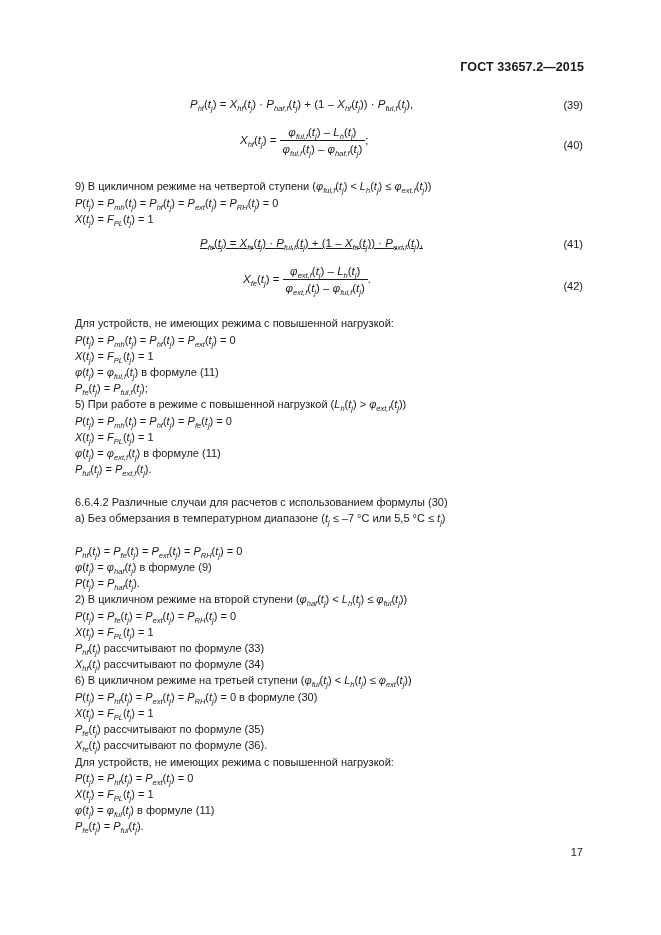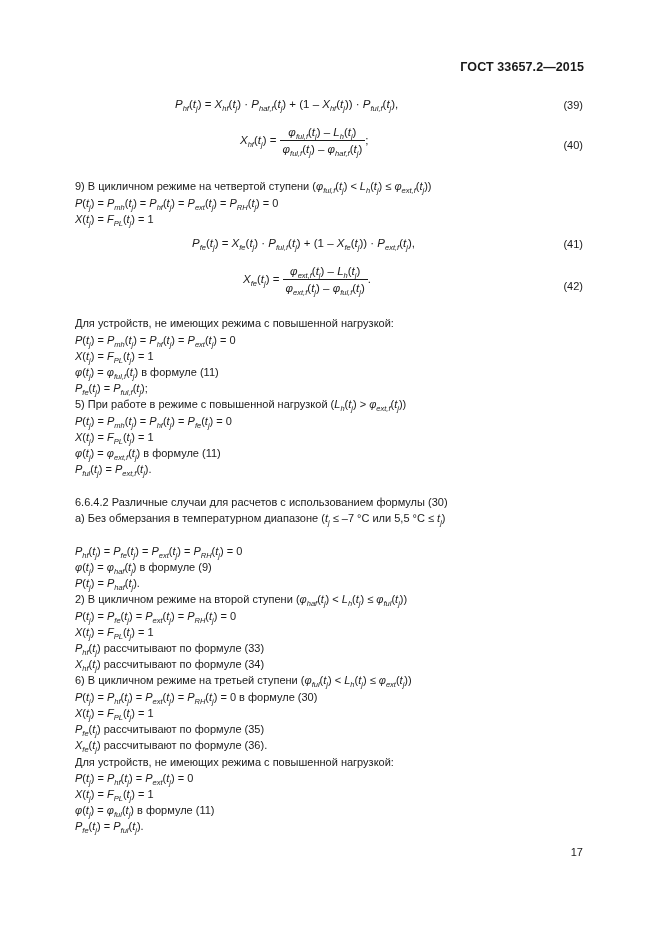--- a/index.html
+++ b/index.html
@@ -17,36 +17,36 @@
     .frac .den { display: block; padding: 2px 3px 0 3px; }
     .pageno { position: absolute; right: 78px; top: 846px; font-size: 11px; }
   </style>
 </head>
 <body>
 
 <div class="page">
 
   <div class="header">ГОСТ 33657.2—2015</div>
 
-  <div class="eq" style="left:175px; top:98px;">
+  <div class="eq" style="left:190px; top:98px;">
     <span class="i">P</span><sub class="i">hf</sub>(<span class="i">t<sub>j</sub></span>) = <span class="i">X</span><sub class="i">hf</sub>(<span class="i">t<sub>j</sub></span>) · <span class="i">P</span><sub class="i">haf,f</sub>(<span class="i">t<sub>j</sub></span>) + (1 – <span class="i">X</span><sub class="i">hf</sub>(<span class="i">t<sub>j</sub></span>)) · <span class="i">P</span><sub class="i">ful,f</sub>(<span class="i">t<sub>j</sub></span>),
   </div>
   <div class="eqnum" style="top:99px;">(39)</div>
 
   <div class="eq" style="left:240px; top:126px;">
     <span class="i">X</span><sub class="i">hf</sub>(<span class="i">t<sub>j</sub></span>) =
     <span class="frac"><span class="num"><span class="i">φ</span><sub class="i">ful,f</sub>(<span class="i">t<sub>j</sub></span>) – <span class="i">L</span><sub class="i">h</sub>(<span class="i">t<sub>j</sub></span>)</span><span class="den"><span class="i">φ</span><sub class="i">ful,f</sub>(<span class="i">t<sub>j</sub></span>) – <span class="i">φ</span><sub class="i">haf,f</sub>(<span class="i">t<sub>j</sub></span>)</span></span>;
   </div>
   <div class="eqnum" style="top:139px;">(40)</div>
 
   <div class="line" style="top:180px;"><span>9) В цикличном режиме на четвертой ступени (</span><span class="i">φ</span><sub class="i">ful,f</sub>(<span class="i">t<sub>j</sub></span>) &lt; <span class="i">L</span><sub class="i">h</sub>(<span class="i">t<sub>j</sub></span>) ≤ <span class="i">φ</span><sub class="i">ext,f</sub>(<span class="i">t<sub>j</sub></span>))</div>
   <div class="line" style="top:197px;"><span class="i">P</span>(<span class="i">t<sub>j</sub></span>) = <span class="i">P</span><sub class="i">mh</sub>(<span class="i">t<sub>j</sub></span>) = <span class="i">P</span><sub class="i">hf</sub>(<span class="i">t<sub>j</sub></span>) = <span class="i">P</span><sub class="i">ext</sub>(<span class="i">t<sub>j</sub></span>) = <span class="i">P</span><sub class="i">RH</sub>(<span class="i">t<sub>j</sub></span>) = 0</div>
   <div class="line" style="top:213px;"><span class="i">X</span>(<span class="i">t<sub>j</sub></span>) = <span class="i">F</span><sub class="i">PL</sub>(<span class="i">t<sub>j</sub></span>) = 1</div>
 
-  <div class="eq" style="left:192px; top:237px;">
+  <div class="eq" style="left:200px; top:237px;text-decoration:underline;">
     <span class="i">P</span><sub class="i">fe</sub>(<span class="i">t<sub>j</sub></span>) = <span class="i">X</span><sub class="i">fe</sub>(<span class="i">t<sub>j</sub></span>) · <span class="i">P</span><sub class="i">ful,f</sub>(<span class="i">t<sub>j</sub></span>) + (1 – <span class="i">X</span><sub class="i">fe</sub>(<span class="i">t<sub>j</sub></span>)) · <span class="i">P</span><sub class="i">ext,f</sub>(<span class="i">t<sub>j</sub></span>),
   </div>
   <div class="eqnum" style="top:238px;">(41)</div>
 
   <div class="eq" style="left:243px; top:265px;">
     <span class="i">X</span><sub class="i">fe</sub>(<span class="i">t<sub>j</sub></span>) =
     <span class="frac"><span class="num"><span class="i">φ</span><sub class="i">ext,f</sub>(<span class="i">t<sub>j</sub></span>) – <span class="i">L</span><sub class="i">h</sub>(<span class="i">t<sub>j</sub></span>)</span><span class="den"><span class="i">φ</span><sub class="i">ext,f</sub>(<span class="i">t<sub>j</sub></span>) – <span class="i">φ</span><sub class="i">ful,f</sub>(<span class="i">t<sub>j</sub></span>)</span></span>.
   </div>
   <div class="eqnum" style="top:280px;">(42)</div>
 

